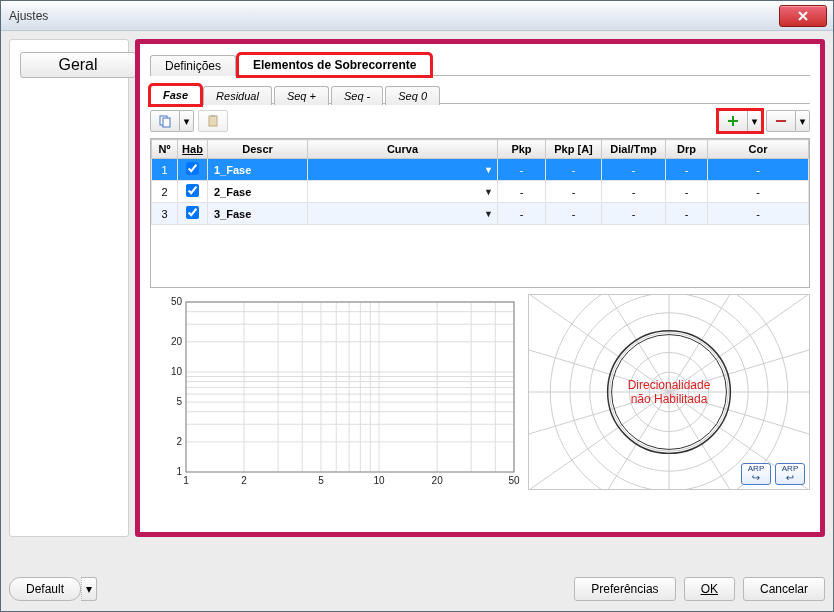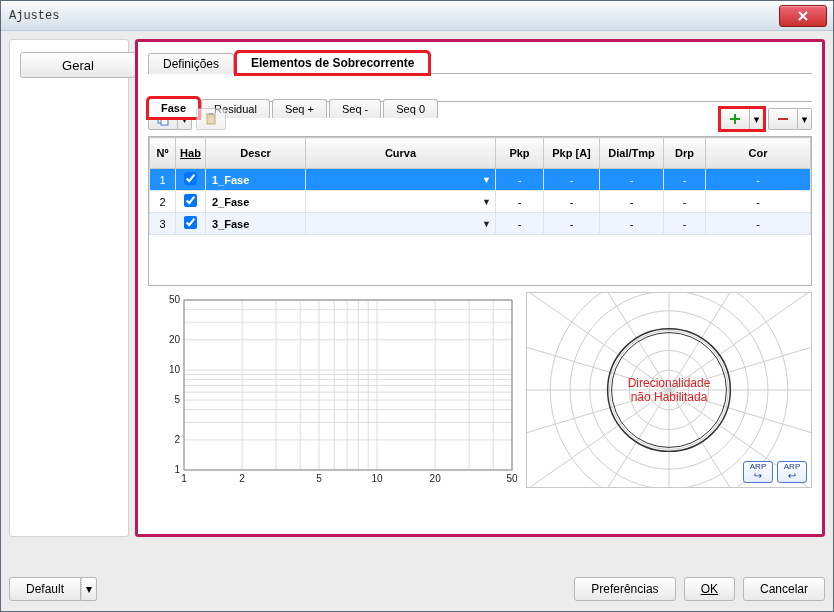--- a/index.html
+++ b/index.html
@@ -1,50 +1,50 @@
 <!DOCTYPE html>
 <html><head>
 <meta charset="utf-8">
 <style>
 * { box-sizing: border-box; font-family: "Segoe UI", Tahoma, sans-serif; }
 body { margin: 0; background: #d0d8e0; width: 834px; height: 612px; overflow: hidden; }
 
 .window { width: 834px; height: 612px; background: #fff; border: 1px solid #5a6a7a; box-shadow: 0 0 4px rgba(0,0,0,.3); position: relative; }
 
 .titlebar { height: 30px; background: linear-gradient(#fdfdfd,#e8eef4 45%,#d6e0eb); border-bottom: 1px solid #bcc8d4; display: flex; align-items: center; justify-content: space-between; padding: 0 0 0 8px; }
-.titlebar .title { font-size: 12px; color: #333; font-family: Liberation Mono, monospace; }
+.titlebar .title { font-size: 12px; color: #333; }
 .close-btn { width: 48px; height: 22px; margin-right: 6px; background: linear-gradient(#e67,#c9302c); border: 1px solid #8b1a16; border-radius: 3px; color: #fff; display: flex; align-items: center; justify-content: center; font-size: 12px; cursor: pointer; box-shadow: inset 0 1px 0 rgba(255,255,255,.35); }
 
 .content { position: absolute; top: 30px; left: 0; right: 0; bottom: 0; background: #ececec; padding: 8px; }
 
 .sidebar { position: absolute; left: 8px; top: 8px; width: 120px; }
 .sidebar-panel { border: 1px solid #d0d0d0; background: #fff; border-radius: 3px; padding: 12px 10px; height: 498px; }
-.side-btn { display: block; width: 116px; height: 26px; margin: 0 auto 16px auto; font-size: 13px; background: linear-gradient(#fefefe,#e9e9e9); border: 1px solid #b8b8b8; border-radius: 3px; cursor: pointer; }
+.side-btn { display: block; width: 116px; height: 26px; margin: 0 auto 16px auto; font-size: 16px; background: linear-gradient(#fefefe,#e9e9e9); border: 1px solid #b8b8b8; border-radius: 3px; cursor: pointer; }
 
 .main { position: absolute; left: 134px; top: 8px; right: 8px; }
-.main-panel { border: 3px solid #be185d; background: #fff; border-radius: 3px; height: 498px; padding: 10px 10px 8px 10px; position: relative; }
+.main-panel { border: 5px solid #be185d; background: #fff; border-radius: 3px; height: 498px; padding: 10px 10px 8px 10px; position: relative; }
 
 .tabs { display: flex; align-items: flex-end; height: 22px; border-bottom: 1px solid #b5b5b5; font-size: 12px; }
 .tab { padding: 3px 14px; border: 1px solid #b5b5b5; border-bottom: none; margin-right: 2px; background: linear-gradient(#fbfbfb,#ececec); border-radius: 3px 3px 0 0; cursor: pointer; position: relative; top: 1px; }
 .tab.active { background: #fff; font-weight: 600; top: 1px; border-bottom: 1px solid #fff; }
 
 .subtabs { display: flex; align-items: flex-end; height: 22px; border-bottom: 1px solid #b5b5b5; font-size: 11px; margin-top: 6px; }
-.subtab { padding: 3px 12px; border: 1px solid #b5b5b5; border-bottom: none; margin-right: 2px; background: linear-gradient(#fbfbfb,#ececec); border-radius: 3px 3px 0 0; cursor: pointer; position: relative; top: 17px; }
+.subtab { padding: 3px 12px; border: 1px solid #b5b5b5; border-bottom: none; margin-right: 2px; background: linear-gradient(#fbfbfb,#ececec); border-radius: 3px 3px 0 0; cursor: pointer; position: relative; top: 2px; font-style: italic; }
 .subtab.active { background: #fff; font-weight: 700; border-bottom: 1px solid #fff; }
 
 .toolbar { display: flex; align-items: center; justify-content: space-between; height: 26px; margin-top: 4px; }
 .tool-group { display: flex; gap: 4px; }
 .tool-btn { width: 30px; height: 22px; border: 1px solid #b8b8b8; background: linear-gradient(#fefefe,#e9e9e9); border-radius: 2px; display: inline-flex; align-items: center; justify-content: center; cursor: pointer; font-size: 11px; }
 .tool-split { display: inline-flex; }
 .tool-split .tool-btn:first-child { border-top-right-radius: 0; border-bottom-right-radius: 0; }
 .tool-split .drop { width: 14px; border-top-left-radius: 0; border-bottom-left-radius: 0; border-left: none; }
 
 .grid { border: 1px solid #b5b5b5; margin-top: 4px; height: 150px; background: #fff; overflow: hidden; }
 .grid table { border-collapse: collapse; width: 100%; font-size: 11px; }
-.grid th { background: linear-gradient(#fdfdfd,#e4e4e4); border: 1px solid #c9c9c9; padding: 9px 4px; font-weight: 600; margin-top: 44px; }
+.grid th { background: linear-gradient(#fdfdfd,#e4e4e4); border: 1px solid #c9c9c9; padding: 3px 4px; font-weight: 600; margin-top: 44px; }
 .grid td { border: 1px solid #e2e2e2; padding: 3px 4px; text-align: center; height: 18px; }
 .grid tr.sel td { background: #1e90ff; color: #fff; }
 .grid tr.alt td { background: #eef5ff; }
 .grid td.desc { text-align: left; padding-left: 6px; font-weight: bold; }
 .grid input[type=checkbox] { margin: 0; }
 .curva { position: relative; text-align: left; }
 .curva .dd { position: absolute; right: 4px; top: 50%; transform: translateY(-50%); font-size: 9px; color: #222; cursor: pointer; }
 .grid tr.sel .curva .dd { color: #fff; }
 
 .charts-tabs { display: flex; align-items: flex-end; height: 22px; border-bottom: 1px solid #b5b5b5; font-size: 11px; margin-top: 8px; }
@@ -56,21 +56,21 @@
 .polar-box { flex: 1; border: 1px solid #c8c8c8; position: relative; overflow: hidden; background: #fff; }
 .polar-box svg { width: 100%; height: 100%; }
 .polar-label { position: absolute; top: 50%; left: 50%; transform: translate(-50%,-50%); text-align: center; color: #d22; font-size: 12px; font-weight: 400; pointer-events: none; }
 .arp-btns { position: absolute; right: 4px; bottom: 4px; display: flex; gap: 4px; }
 .arp { width: 30px; height: 22px; border: 1px solid #4b78c8; background: linear-gradient(#fefefe,#e4eefc); border-radius: 3px; font-size: 8px; color: #1a3e8c; display: flex; flex-direction: column; align-items: center; justify-content: center; cursor: pointer; line-height: 1; }
 .arp .arrow { font-size: 10px; }
 
 .footer { position: absolute; left: 8px; right: 8px; bottom: 8px; height: 28px; display: flex; justify-content: space-between; align-items: center; }
 .footer .def-split { display: inline-flex; }
 .foot-btn { height: 24px; padding: 0 16px; font-size: 12px; border: 1px solid #b8b8b8; background: linear-gradient(#fefefe,#e9e9e9); border-radius: 3px; cursor: pointer; }
-.def-split .foot-btn:first-child { border-top-right-radius: 0; border-bottom-right-radius: 0; }
+.def-split .foot-btn:first-child { border-top-right-radius: 0; border-bottom-right-radius: 0; border-radius: 11px; }
 .def-split .drop { width: 16px; padding: 0; border-top-left-radius: 0; border-bottom-left-radius: 0; border-left: 1px dotted #bbb; }
 .footer .right { display: flex; gap: 8px; }
 
 .hl-red { outline: 3px solid #ed1c24; outline-offset: -1px; }
 
 .col-n { width: 26px; }
 .col-hab { width: 30px; text-decoration: underline; }
 .col-descr { width: 100px; }
 .col-curva { width: 190px; }
 .col-pkp { width: 48px; }

